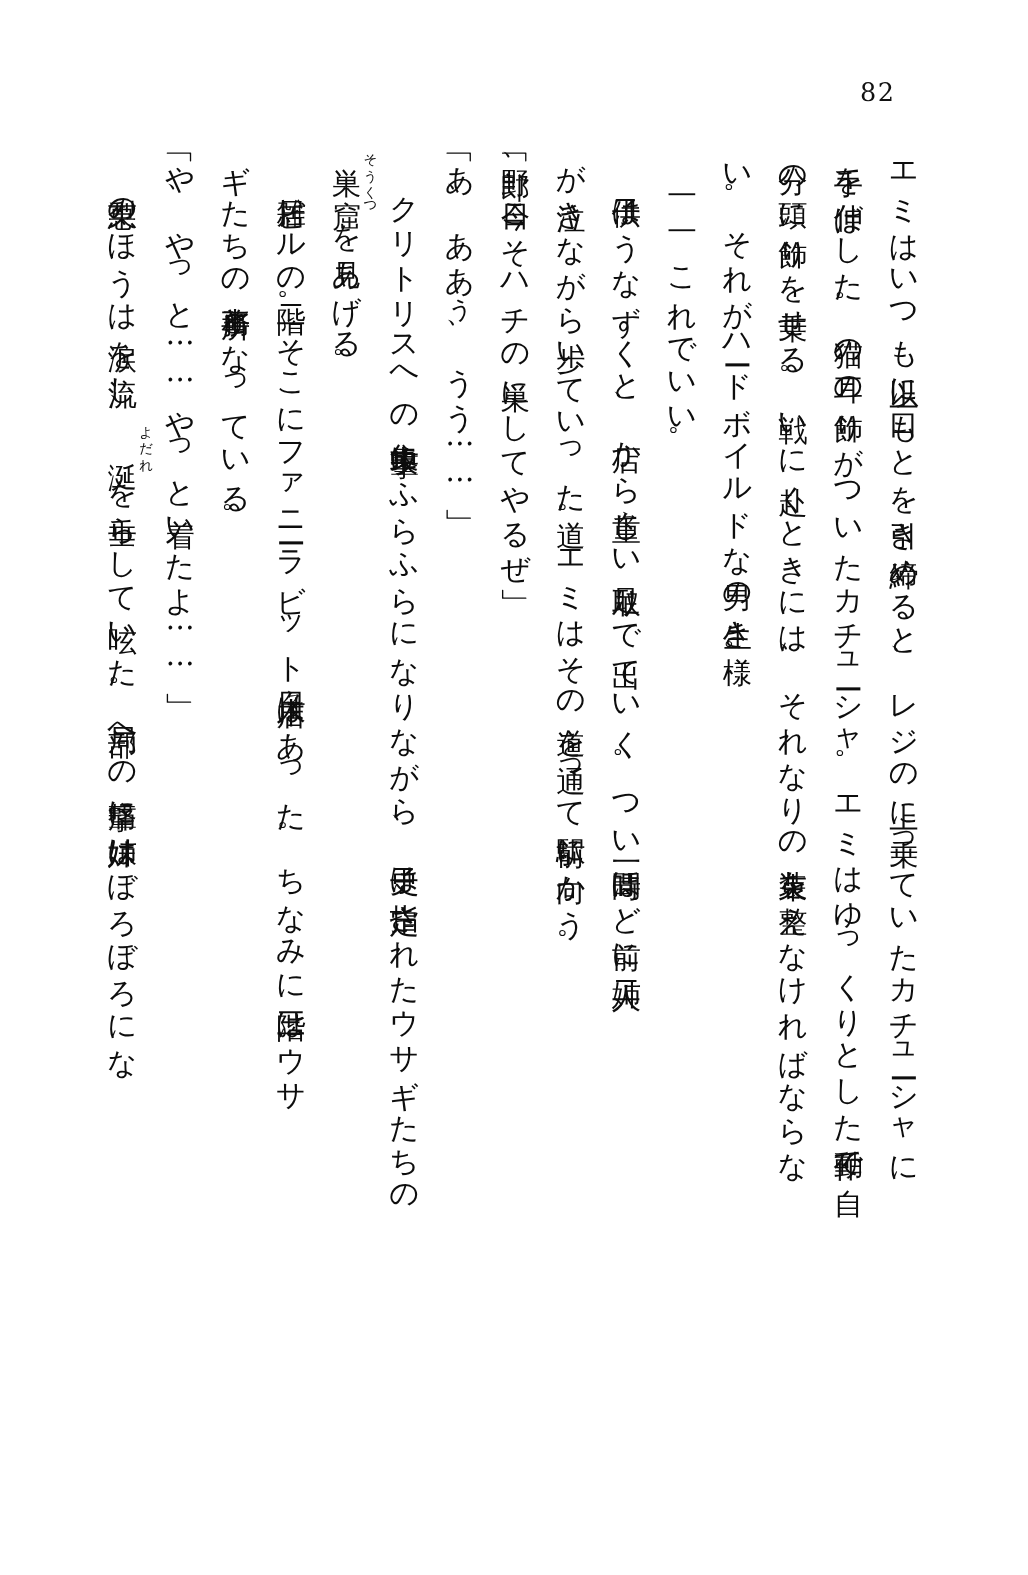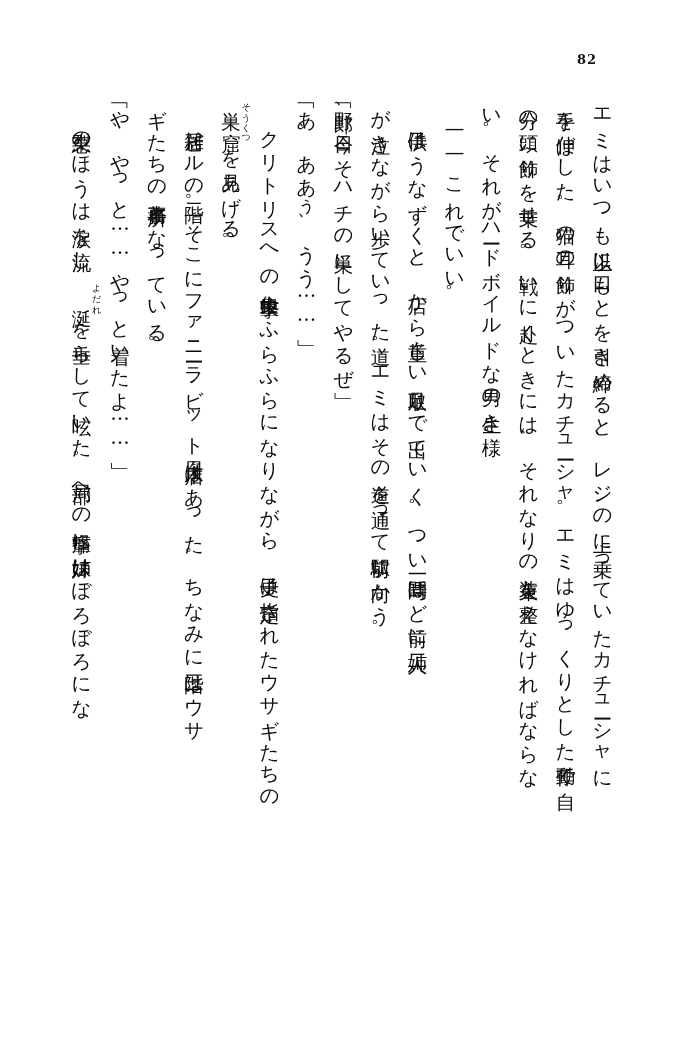--- a/index.html
+++ b/index.html
@@ -13,25 +13,24 @@
     height: 1050px;
     background: #ffffff;
     overflow: hidden;
     font-family: "DejaVu Serif", "Liberation Serif", serif;
     color: #0a0a0a;
   }
   .page-number {
     position: absolute;
     top: 52px;
     right: 88px;
-    font-size: 13px;
+    font-size: 17px;
     letter-spacing: 1px;
     font-family: "DejaVu Serif", "Liberation Serif", serif;
     color: #111;
-    font-weight: bold;
   }
   .body-text {
     position: absolute;
     top: 96px;
     right: 64px;
     height: 900px;
     width: 560px;
     writing-mode: vertical-rl;
     text-orientation: upright;
     font-size: 19.5px;

